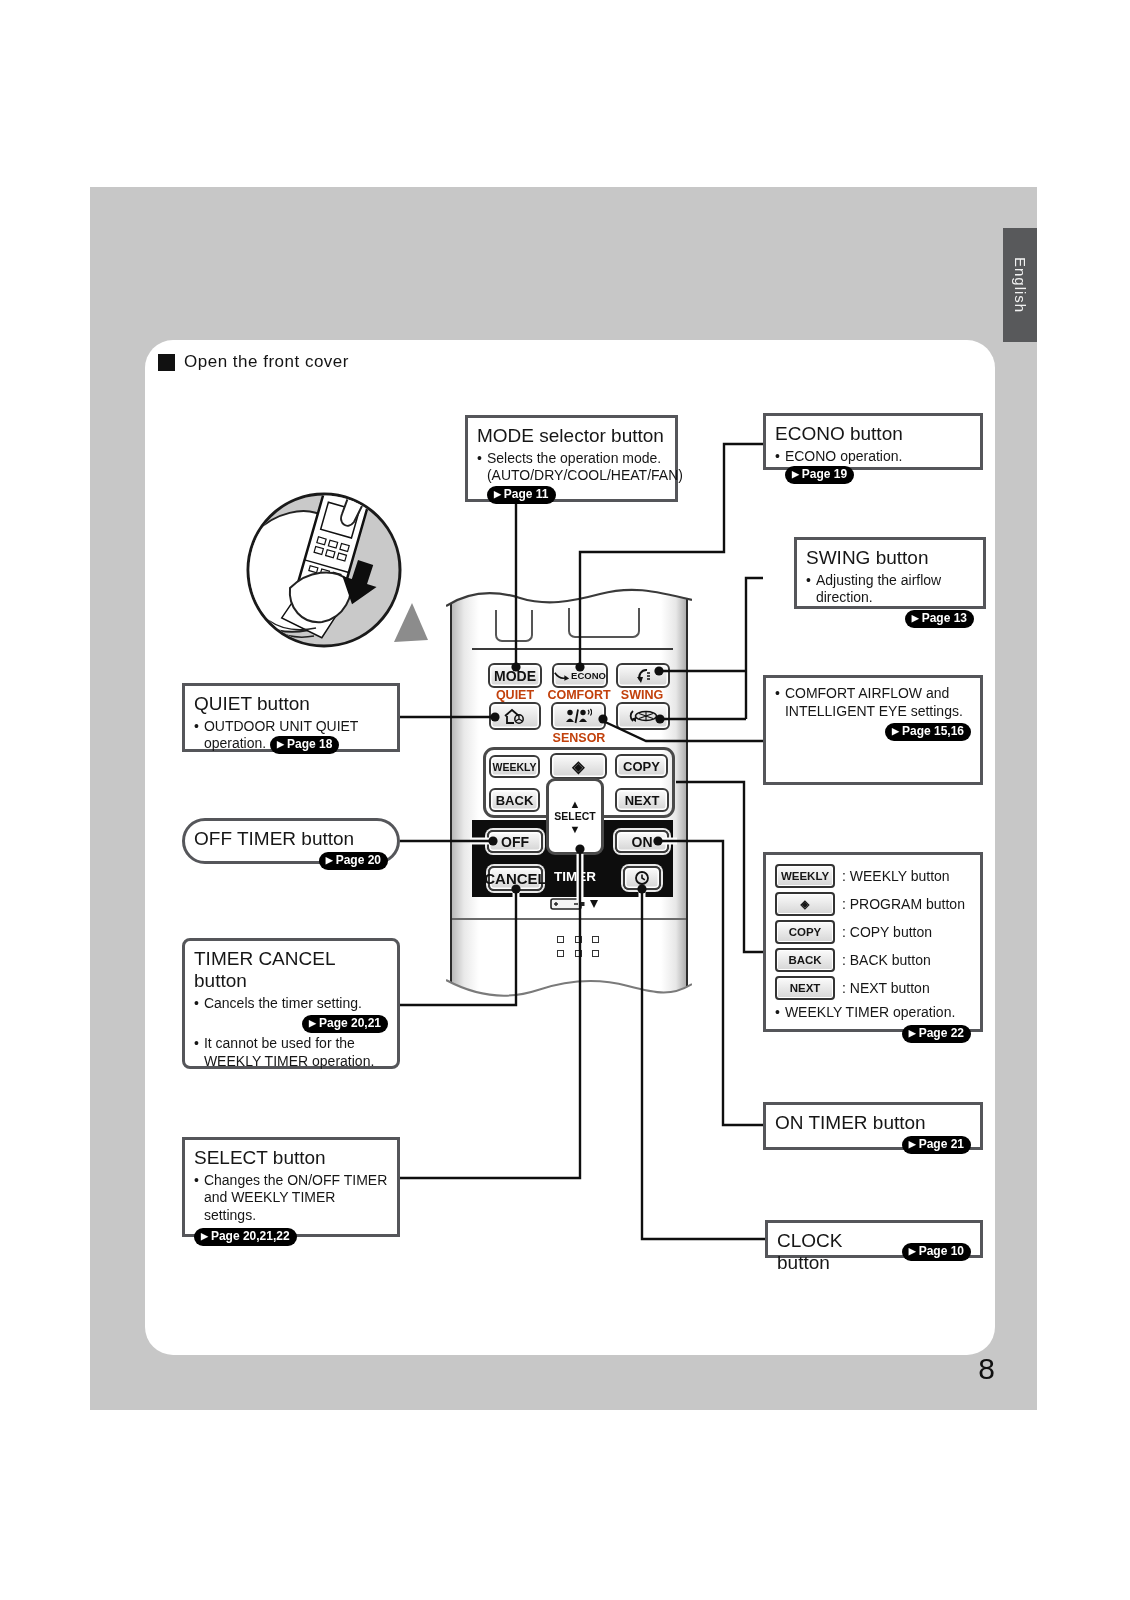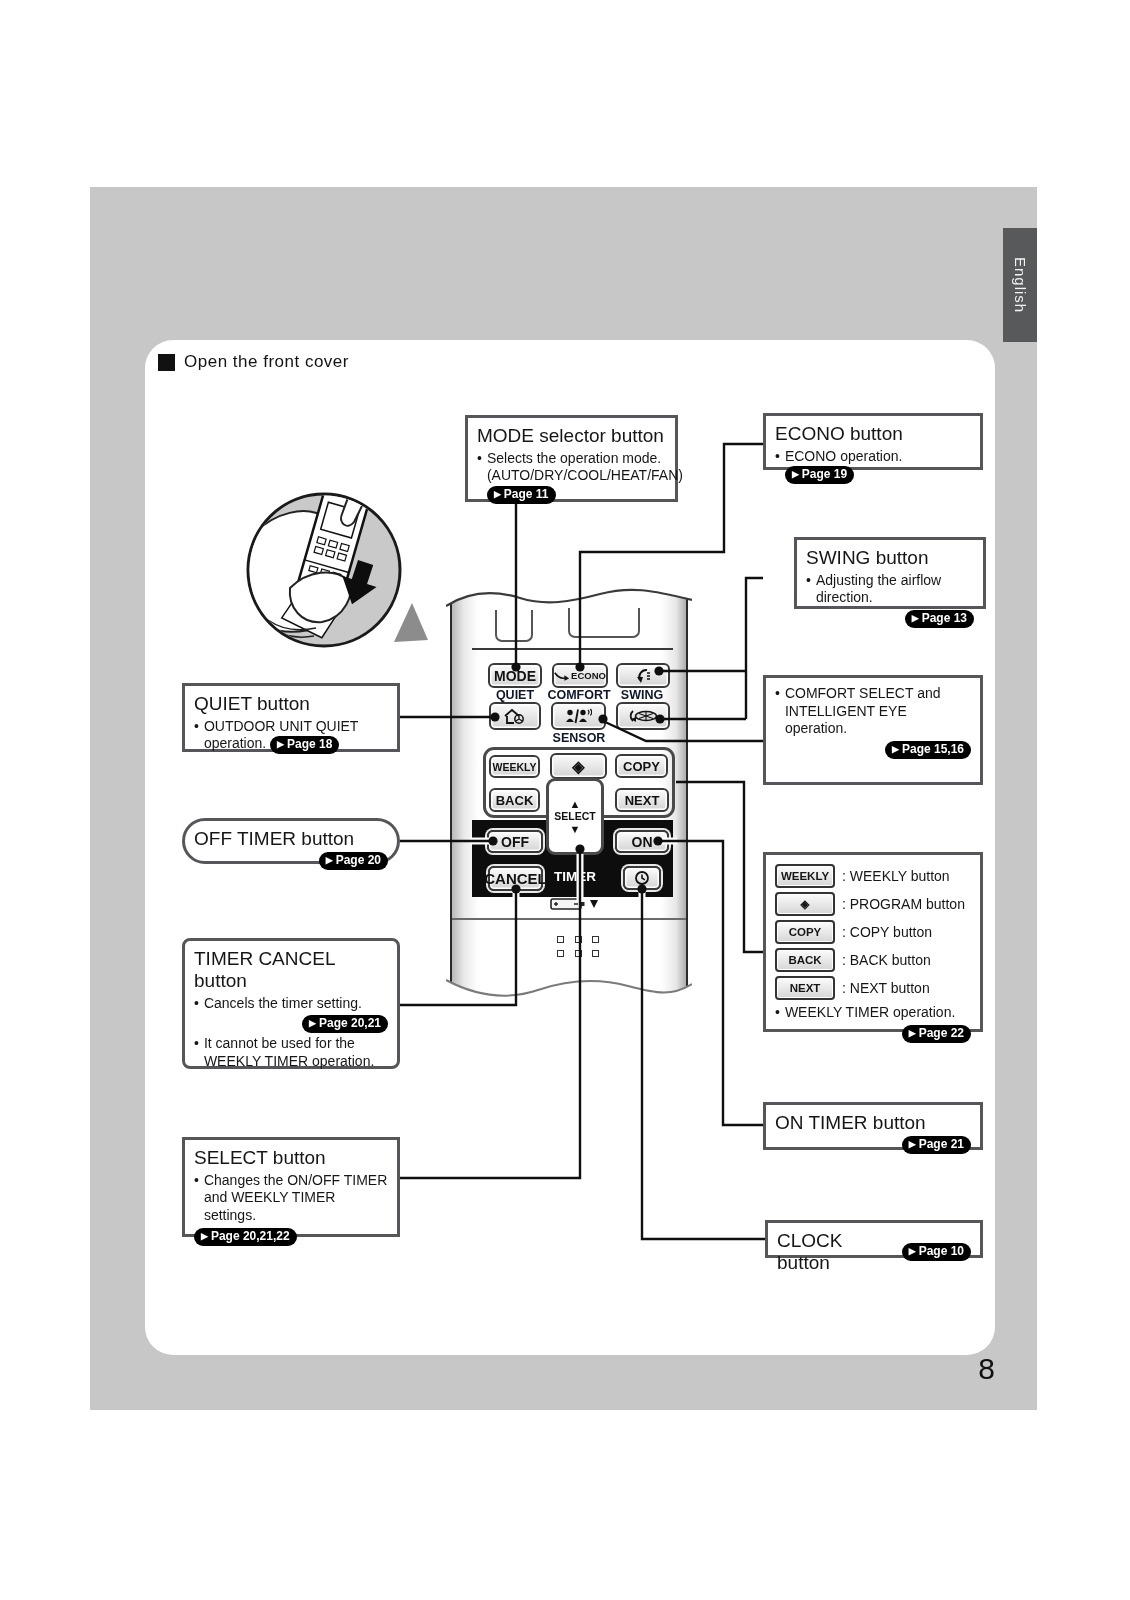--- a/index.html
+++ b/index.html
@@ -36,21 +36,21 @@
   
   .remote-body{left:450px;top:596px;width:238px;height:404px;z-index:2;box-sizing:border-box;
      border-left:2px solid #2a2a2a;border-right:2px solid #2a2a2a;
      background:linear-gradient(90deg,#b9b9b9 0px,#e9e9e9 12px,#ffffff 27px,#ffffff 209px,#e7e7e7 224px,#aeaeae 234px);}
   .rline{background:#3a3a3a;z-index:3;}
   .notch{background:#fff;border:2px solid #555;border-top:none;border-radius:0 0 7px 7px;z-index:3;box-sizing:border-box;}
   .rbtn{z-index:4;display:flex;align-items:center;justify-content:center;box-sizing:border-box;
         background:linear-gradient(#fbfbfb,#d4d4d4);border:2px solid #3a3a3a;border-radius:6px;
         box-shadow:inset 0 0 0 1.5px #fff;font-weight:bold;color:#111;}
   .onblack{box-shadow:inset 0 0 0 1.5px #fff,0 0 0 2px #e8e8e8;}
-  .rlab{z-index:4;text-align:center;font-weight:bold;font-size:12.5px;color:#0f172a;}
+  .rlab{z-index:4;text-align:center;font-weight:bold;font-size:12.5px;color:#c2410c;}
   .group-outline{left:483px;top:747px;width:192px;height:71px;border:3px solid #4a4a4a;border-radius:11px;z-index:3;box-sizing:border-box;}
   .black-band{left:472px;top:820px;width:201px;height:77px;background:#0d0d0d;z-index:3;}
   .select-panel{left:546px;top:778px;width:58px;height:77px;background:#fff;border:3px solid #4a4a4a;
      border-radius:9px;z-index:5;box-sizing:border-box;display:flex;flex-direction:column;
      align-items:center;justify-content:center;gap:0;}
   .select-panel .a{font-size:11px;line-height:12px;color:#111;}
   .select-panel .s{font-size:10.5px;font-weight:bold;line-height:13px;color:#111;}
   .timer-lab{left:546px;top:869px;width:58px;text-align:center;color:#fff;font-weight:bold;font-size:13.5px;z-index:4;}
   .sqr{width:7px;height:7px;border:1.5px solid #333;background:#fff;z-index:4;box-sizing:border-box;}
   svg{display:block;}
@@ -308,21 +308,21 @@
           <span class="arr">▶</span>
           <span>Page 18</span>
         </span>
     </span>
   </div>
 </div>
 
 <div class="abs callout" style="left:763px;top:675px;width:220px;height:110px;">
   <div class="brow">
       <span class="dot">•</span>
-    <span>COMFORT SELECT and INTELLIGENT EYE operation.</span>
+    <span>COMFORT AIRFLOW and INTELLIGENT EYE settings.</span>
   </div>
   <div class="pright"><span class="pill">
         <span class="arr">▶</span>
         <span>Page 15,16</span>
       </span></div>
 </div>
 
 <div class="abs callout" style="left:182px;top:818px;width:218px;height:46px;border-radius:23px;">
   <div class="title">OFF TIMER button</div>
   <div class="pright" style="margin-top:-3px;"><span class="pill">

